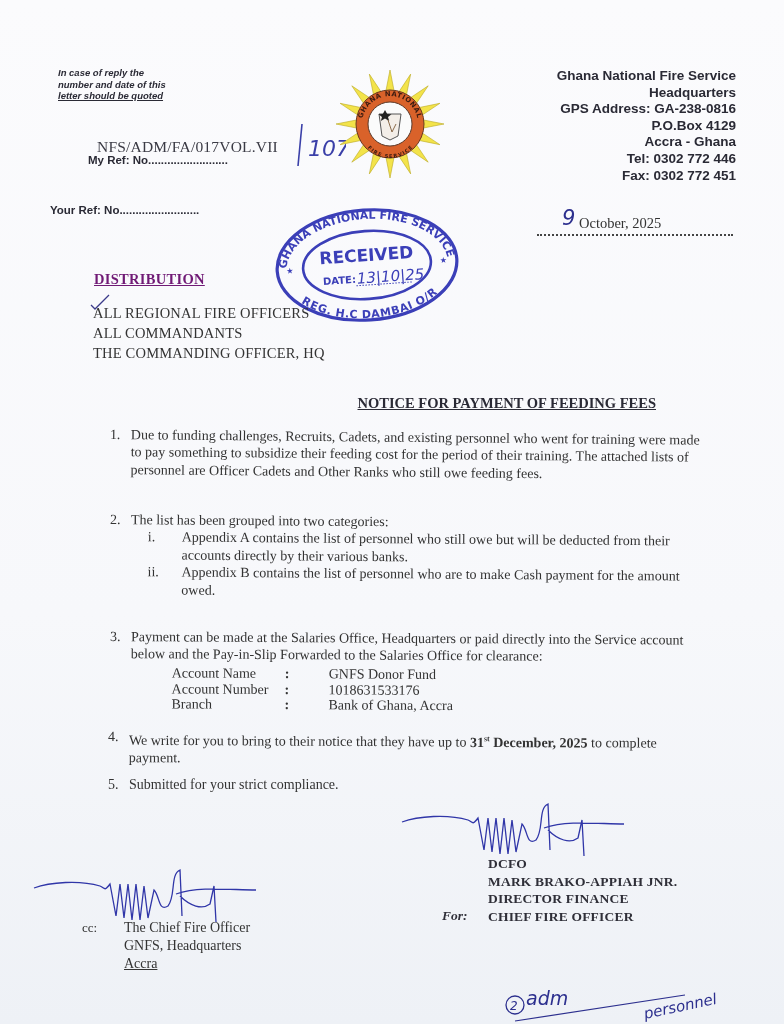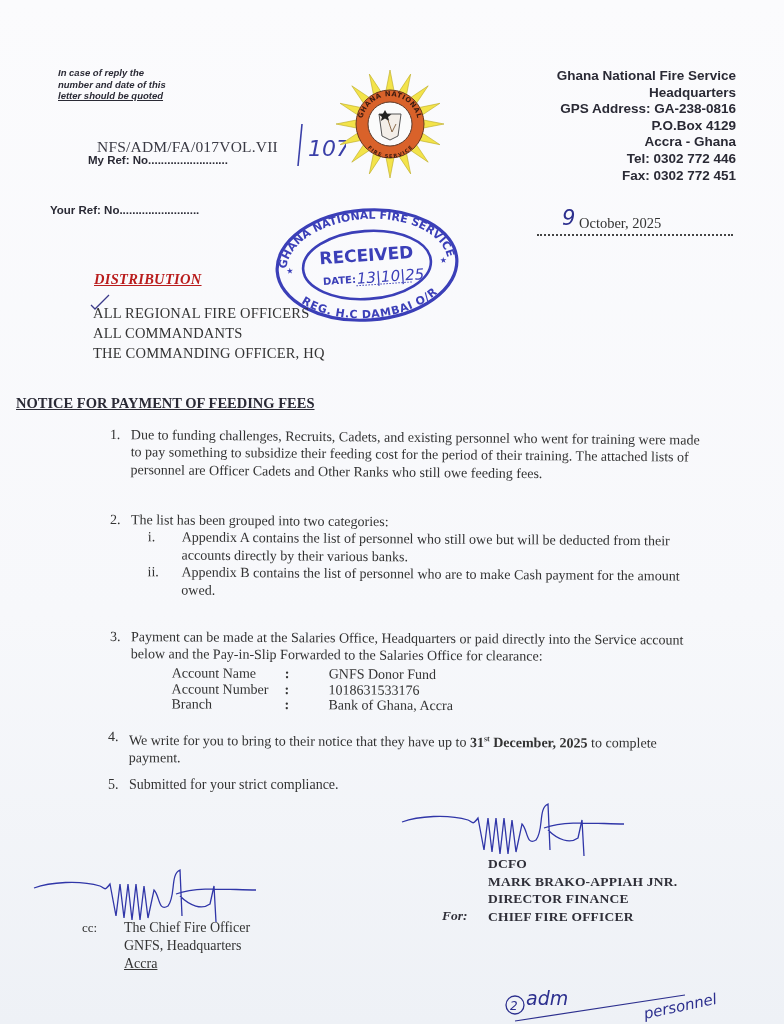--- a/index.html
+++ b/index.html
@@ -25,25 +25,25 @@
   
   .hq-address { right: 48px; top: 68px; text-align: right; font-size: 13.5px; font-weight: bold; line-height: 16.6px; color: #2a2a35; }
 
   .date-line { left: 537px; top: 214px; width: 196px; border-bottom: 2px dotted #444; height: 20px; }
   .date-day { left: 562px; top: 206px; font-family: "DejaVu Sans", sans-serif; font-size: 21px; color: #2c2f8e; font-style: italic; }
   .date-rest { left: 579px; top: 215px; font-size: 14.5px; color: #333; }
 
   .stamp { left: 272px; top: 205px; width: 190px; height: 120px; }
 
   
-  .distribution-title { left: 94px; top: 271px; font-size: 14.5px; font-weight: bold; text-decoration: underline; color: #b91c1c; letter-spacing: 0.3px; font-style: italic; }
+  .distribution-title { left: 94px; top: 271px; font-size: 14.5px; font-weight: bold; text-decoration: underline; color: #701a75; letter-spacing: 0.3px; }
   .dist-list { left: 93px; top: 303px; font-size: 14.5px; line-height: 20.2px; color: #333; letter-spacing: 0.2px; }
   .checkmark { left: 89px; top: 293px; width: 22px; height: 18px; }
 
-  .notice-title { left: 0; width: 759px; top: 395px; text-align: left; font-size: 14.5px; font-weight: bold; text-decoration: underline; color: #2a2a35; }
+  .notice-title { left: 0; width: 640px; top: 395px; text-align: right; font-size: 14.5px; font-weight: bold; text-decoration: underline; color: #2a2a35; }
   .notice-title span { position: relative; left: 16px; }
 
   .para { font-size: 14px; line-height: 17.4px; color: #333; }
   .p1 { left: 110px; top: 426px; width: 600px; transform: rotate(0.55deg); transform-origin: left top; }
   .p2 { left: 110px; top: 511px; width: 600px; transform: rotate(0.45deg); transform-origin: left top; }
   .p3 { left: 110px; top: 628px; width: 600px; transform: rotate(0.35deg); transform-origin: left top; }
   .p4 { left: 108px; top: 728px; width: 600px; transform: rotate(0.3deg); transform-origin: left top; }
   .p5 { left: 108px; top: 776px; width: 600px; }
   .row { display: flex; }
   .row .n { width: 21px; flex: none; }

